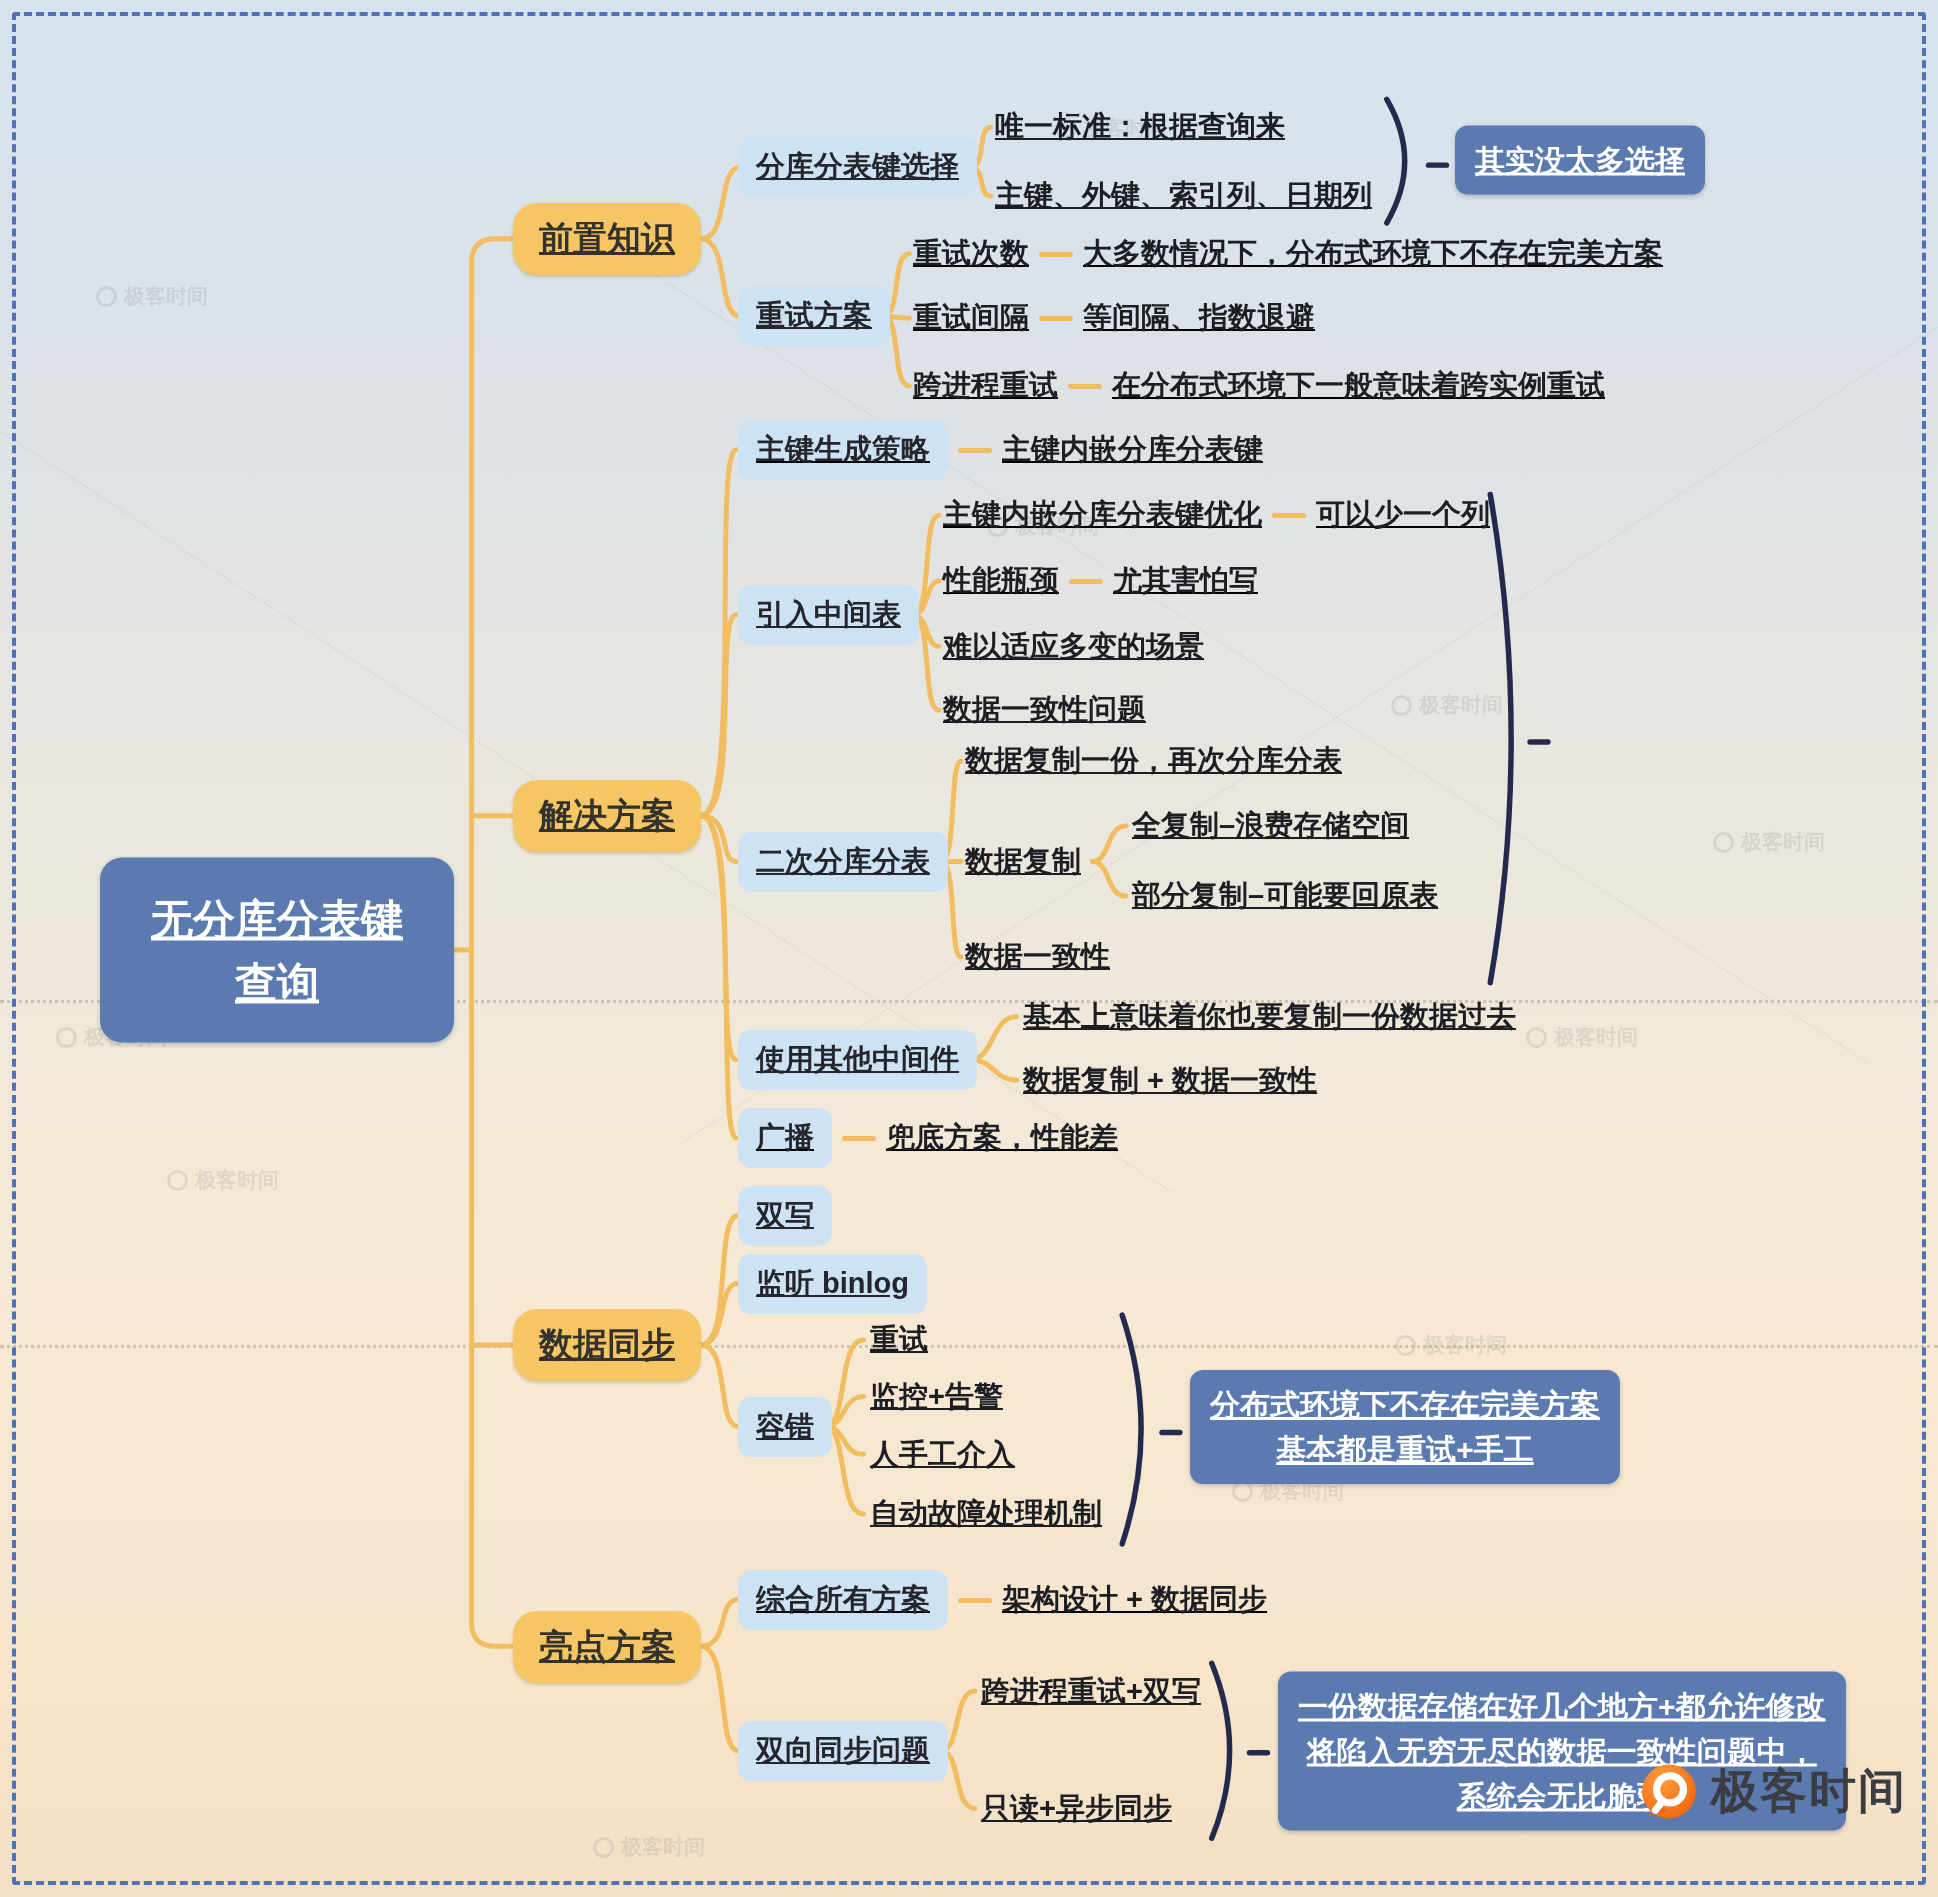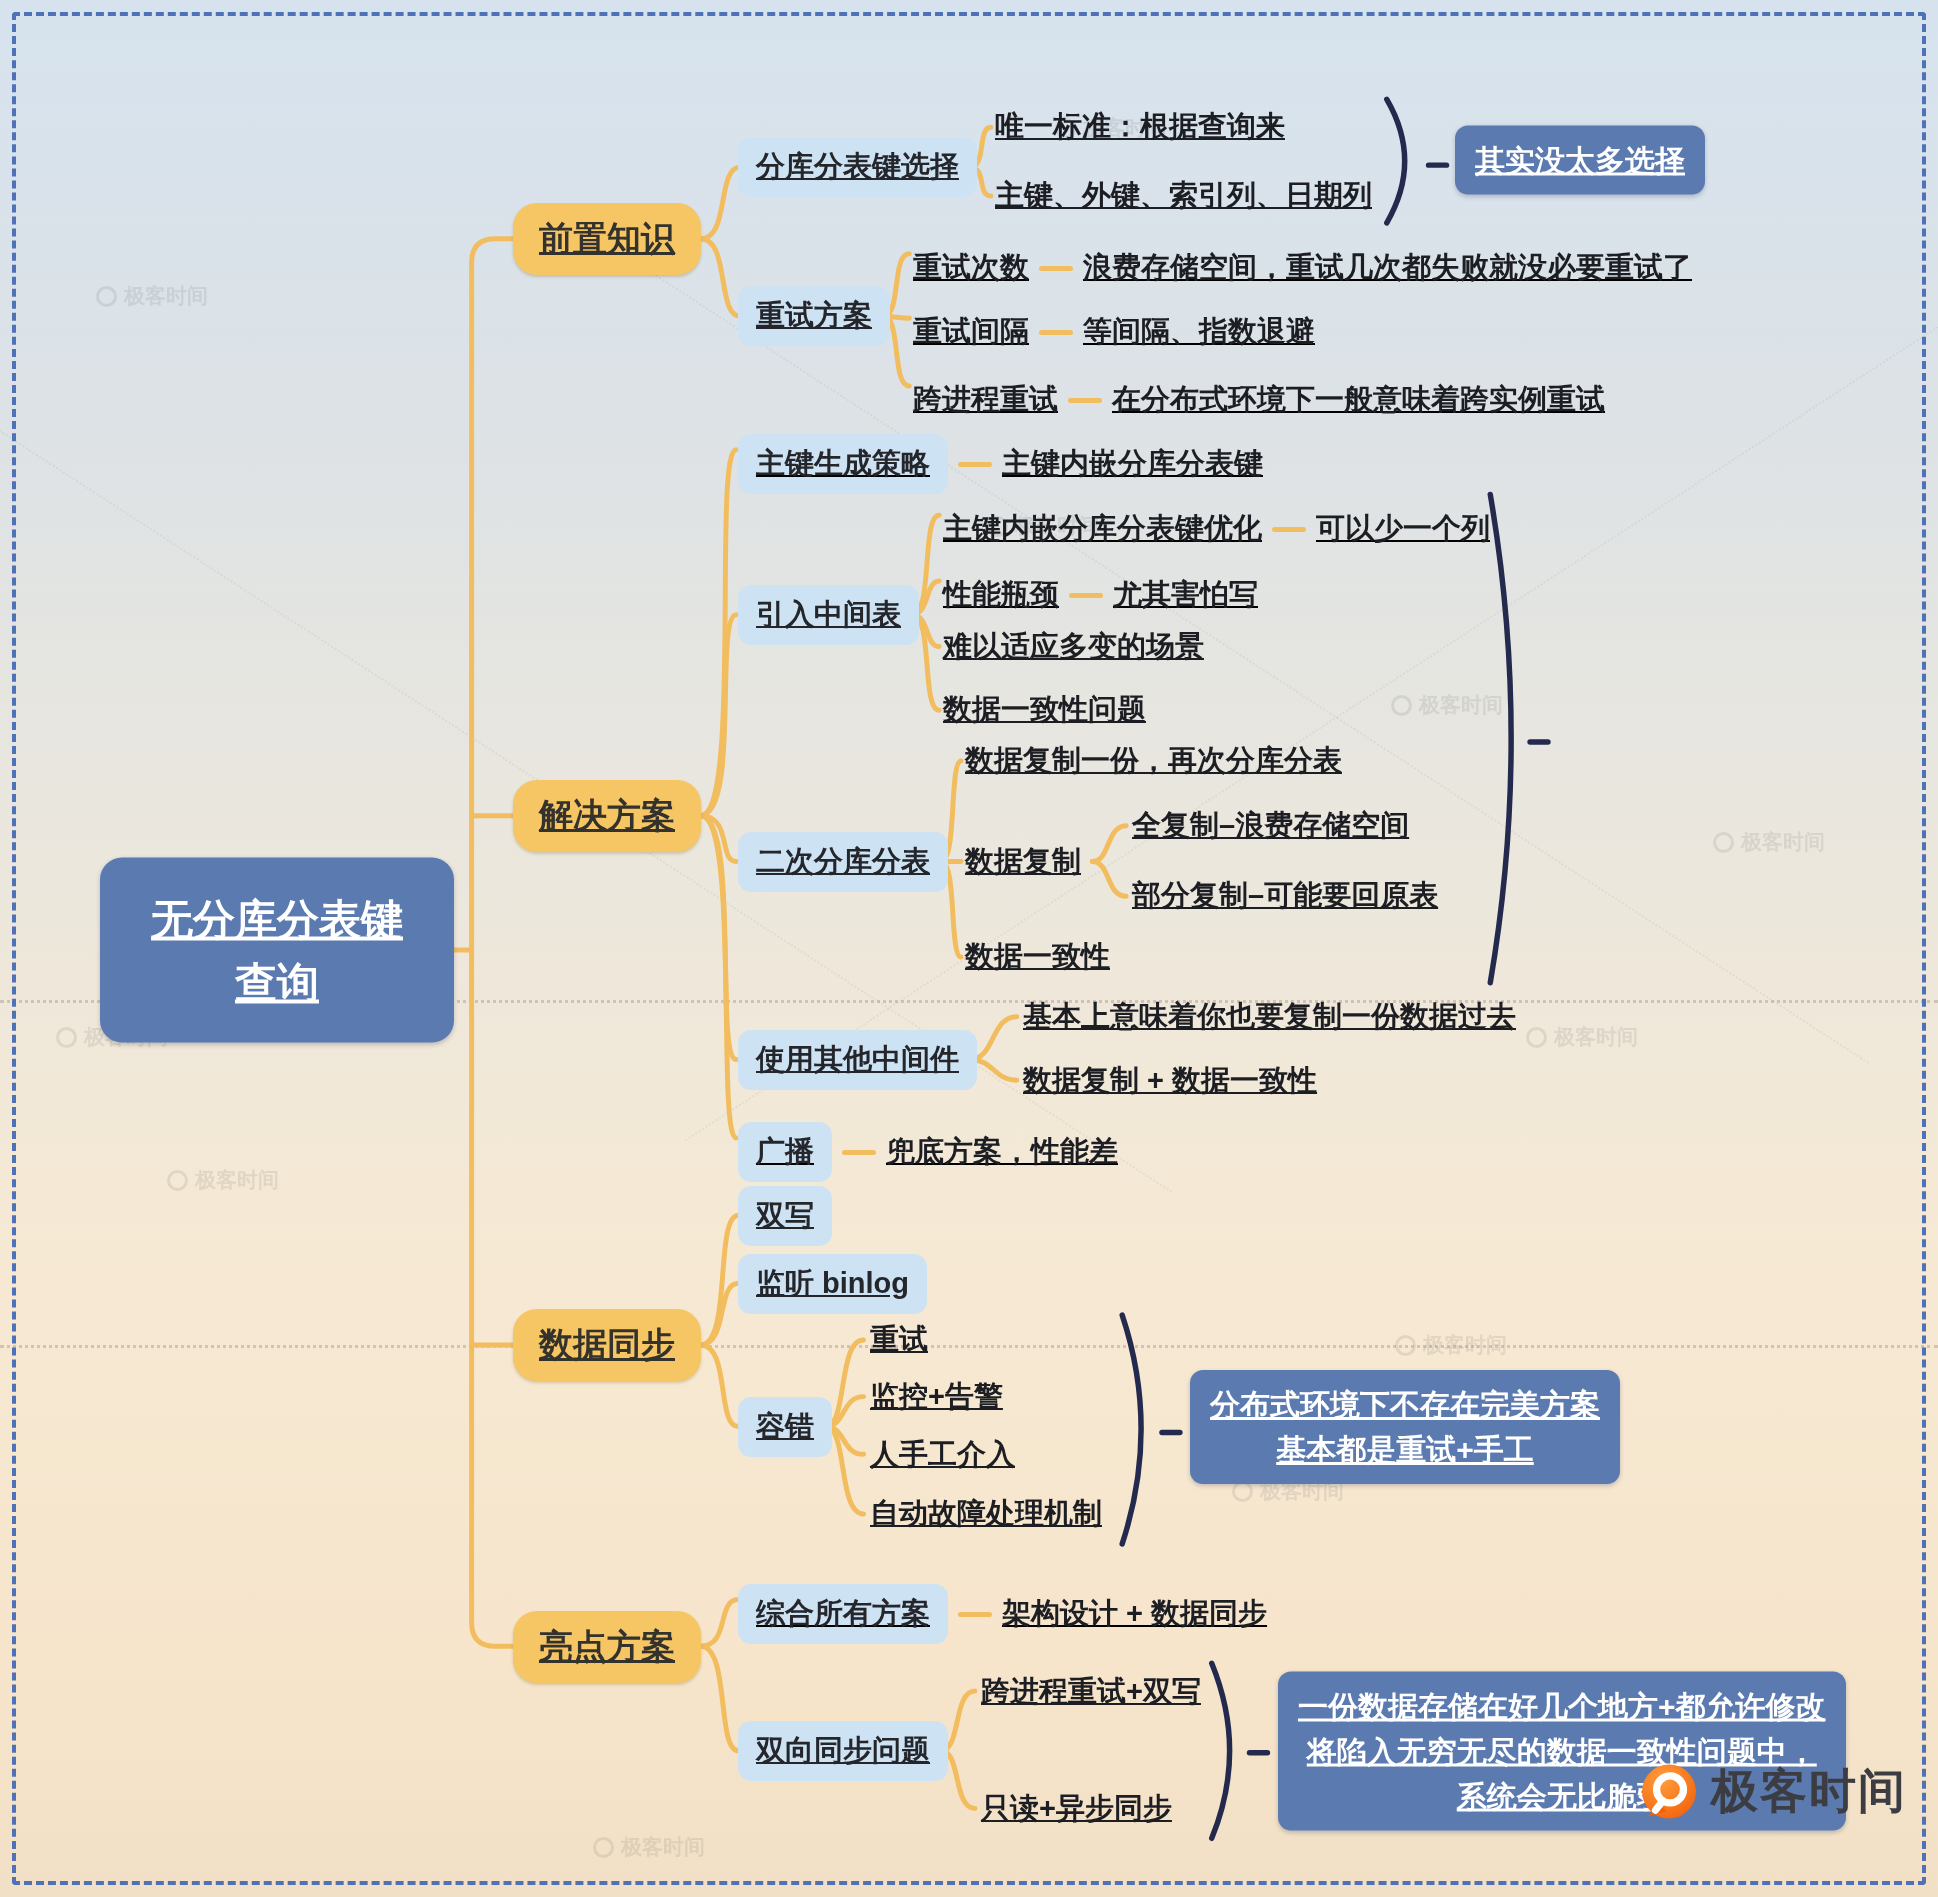--- a/index.html
+++ b/index.html
@@ -9,21 +9,21 @@
     background:linear-gradient(180deg,#d6e3ee 0%,#dde2e6 22%,#ebe7dd 45%,#f6e9d4 66%,#f6e5cb 88%,#f2e0c6 100%);
   }
   .page-border{position:absolute; inset:12px; border:4px dashed #4e71b8; border-radius:4px; pointer-events:none;}
   
   .hdots{position:absolute; left:0; width:1938px; height:0; border-top:3px dotted rgba(150,138,120,.38);}
   .diag{position:absolute; width:1493px; height:0; border-top:2px dotted rgba(120,110,100,.8); opacity:.12; transform-origin:0 0;}
   .wm{position:absolute; display:flex; align-items:center; gap:7px; color:#6f6f6f; opacity:.15; font-size:21px; font-weight:600;}
   .wm-ring{width:15px;height:15px;border:3px solid currentColor;border-radius:50%;flex:0 0 auto;}
   
   .n{position:absolute; transform:translateY(-50%); white-space:nowrap;text-decoration:underline;}
-  .row{display:flex; align-items:center;margin-top:14px;}
+  .row{display:flex; align-items:center;}
   .dash{width:34px;height:5px;background:#f2bd5e;border-radius:3px;margin:0 10px;flex:0 0 auto;}
   .rootbox{
     left:100px; top:950px; width:354px; height:185px;
     background:#5b7ab0; color:#fff; border-radius:22px;
     display:flex; align-items:center; justify-content:center; text-align:center;
     font-size:42px; font-weight:700; white-space:pre-line; line-height:1.5;
     box-shadow:0 2px 4px rgba(40,60,100,.25);
   }
   .ybox{
     background:#f6c664; color:#34322c; border-radius:24px;
@@ -171,21 +171,21 @@
 
   <div class="n nbox" style="left:738px; top:167px">分库分表键选择</div>
   <div class="n leaf" style="left:995px; top:127px">唯一标准：根据查询来</div>
   <div class="n leaf" style="left:995px; top:196px">主键、外键、索引列、日期列</div>
   <div class="n ann" style="left:1455px; top:160px">其实没太多选择</div>
 
   <div class="n nbox" style="left:738px; top:316px">重试方案</div>
   <div class="n row" style="left:913px; top:254px">
     <span class="leaf">重试次数</span>
     <span class="dash"></span>
-    <span class="leaf">浪费存储空间，重试几次都失败就没必要重试了</span>
+    <span class="leaf">大多数情况下，分布式环境下不存在完美方案</span>
   </div>
   <div class="n row" style="left:913px; top:318px">
     <span class="leaf">重试间隔</span>
     <span class="dash"></span>
     <span class="leaf">等间隔、指数退避</span>
   </div>
   <div class="n row" style="left:913px; top:386px">
     <span class="leaf">跨进程重试</span>
     <span class="dash"></span>
     <span class="leaf">在分布式环境下一般意味着跨实例重试</span>

